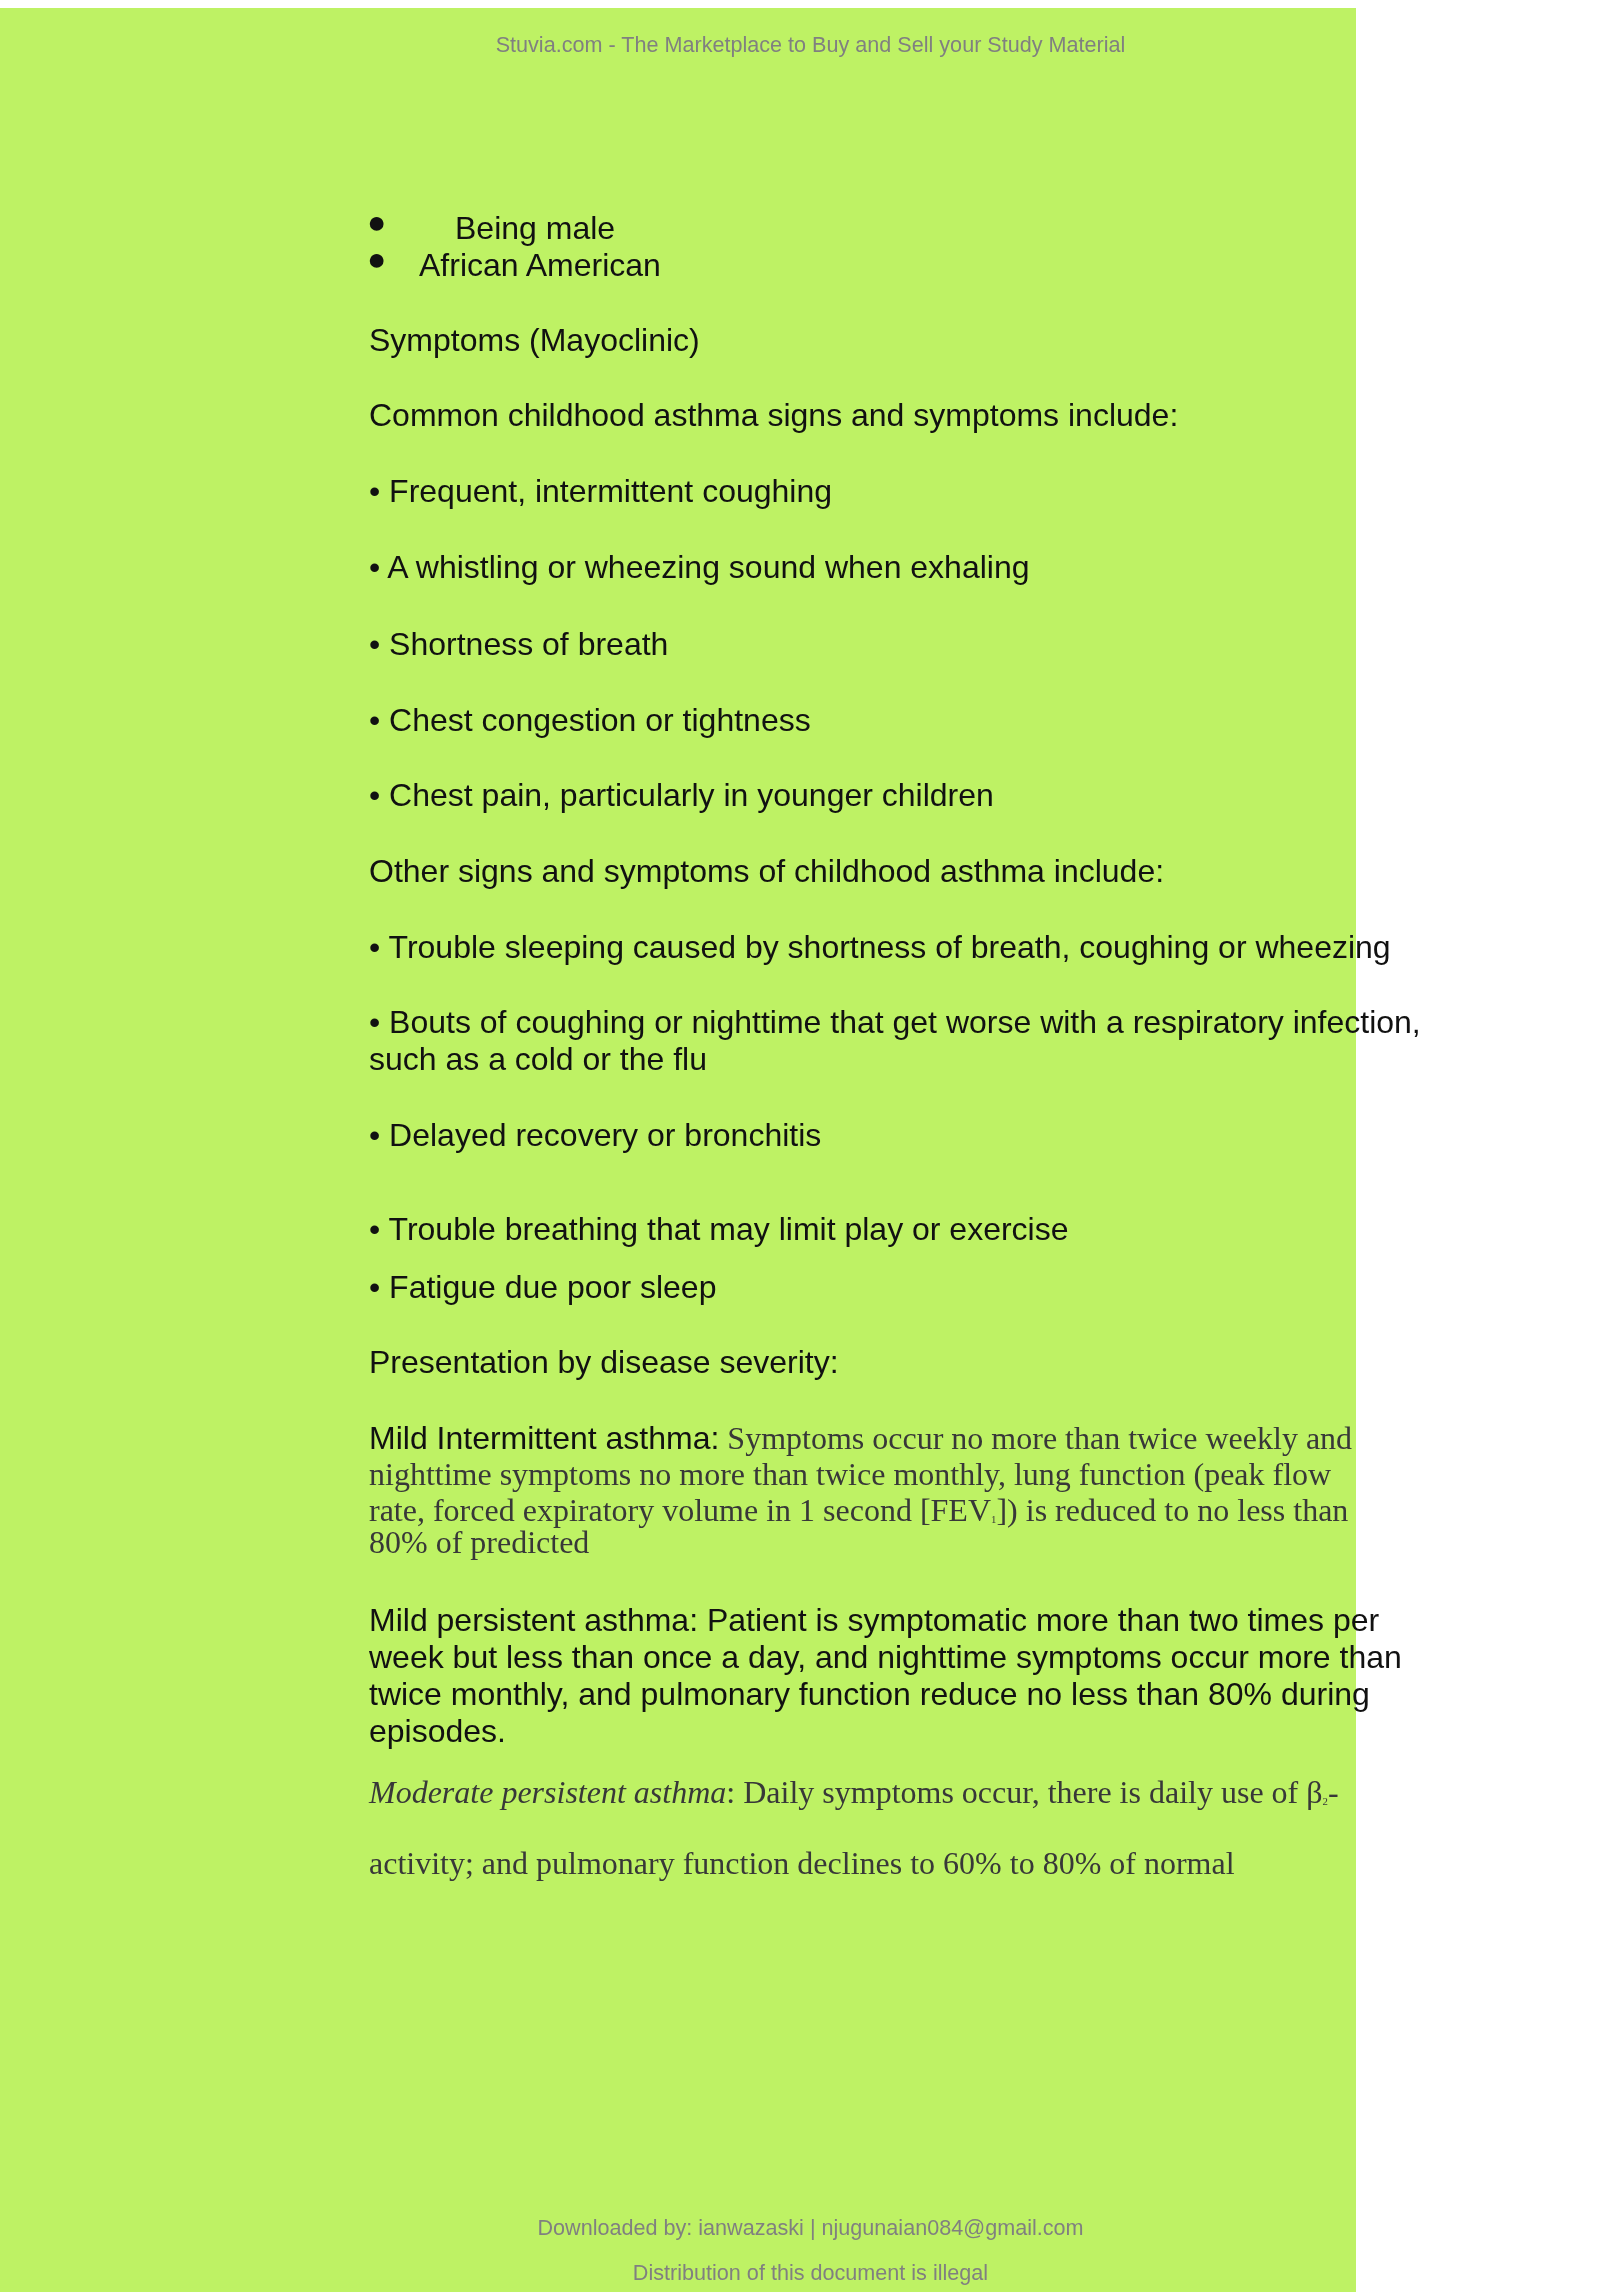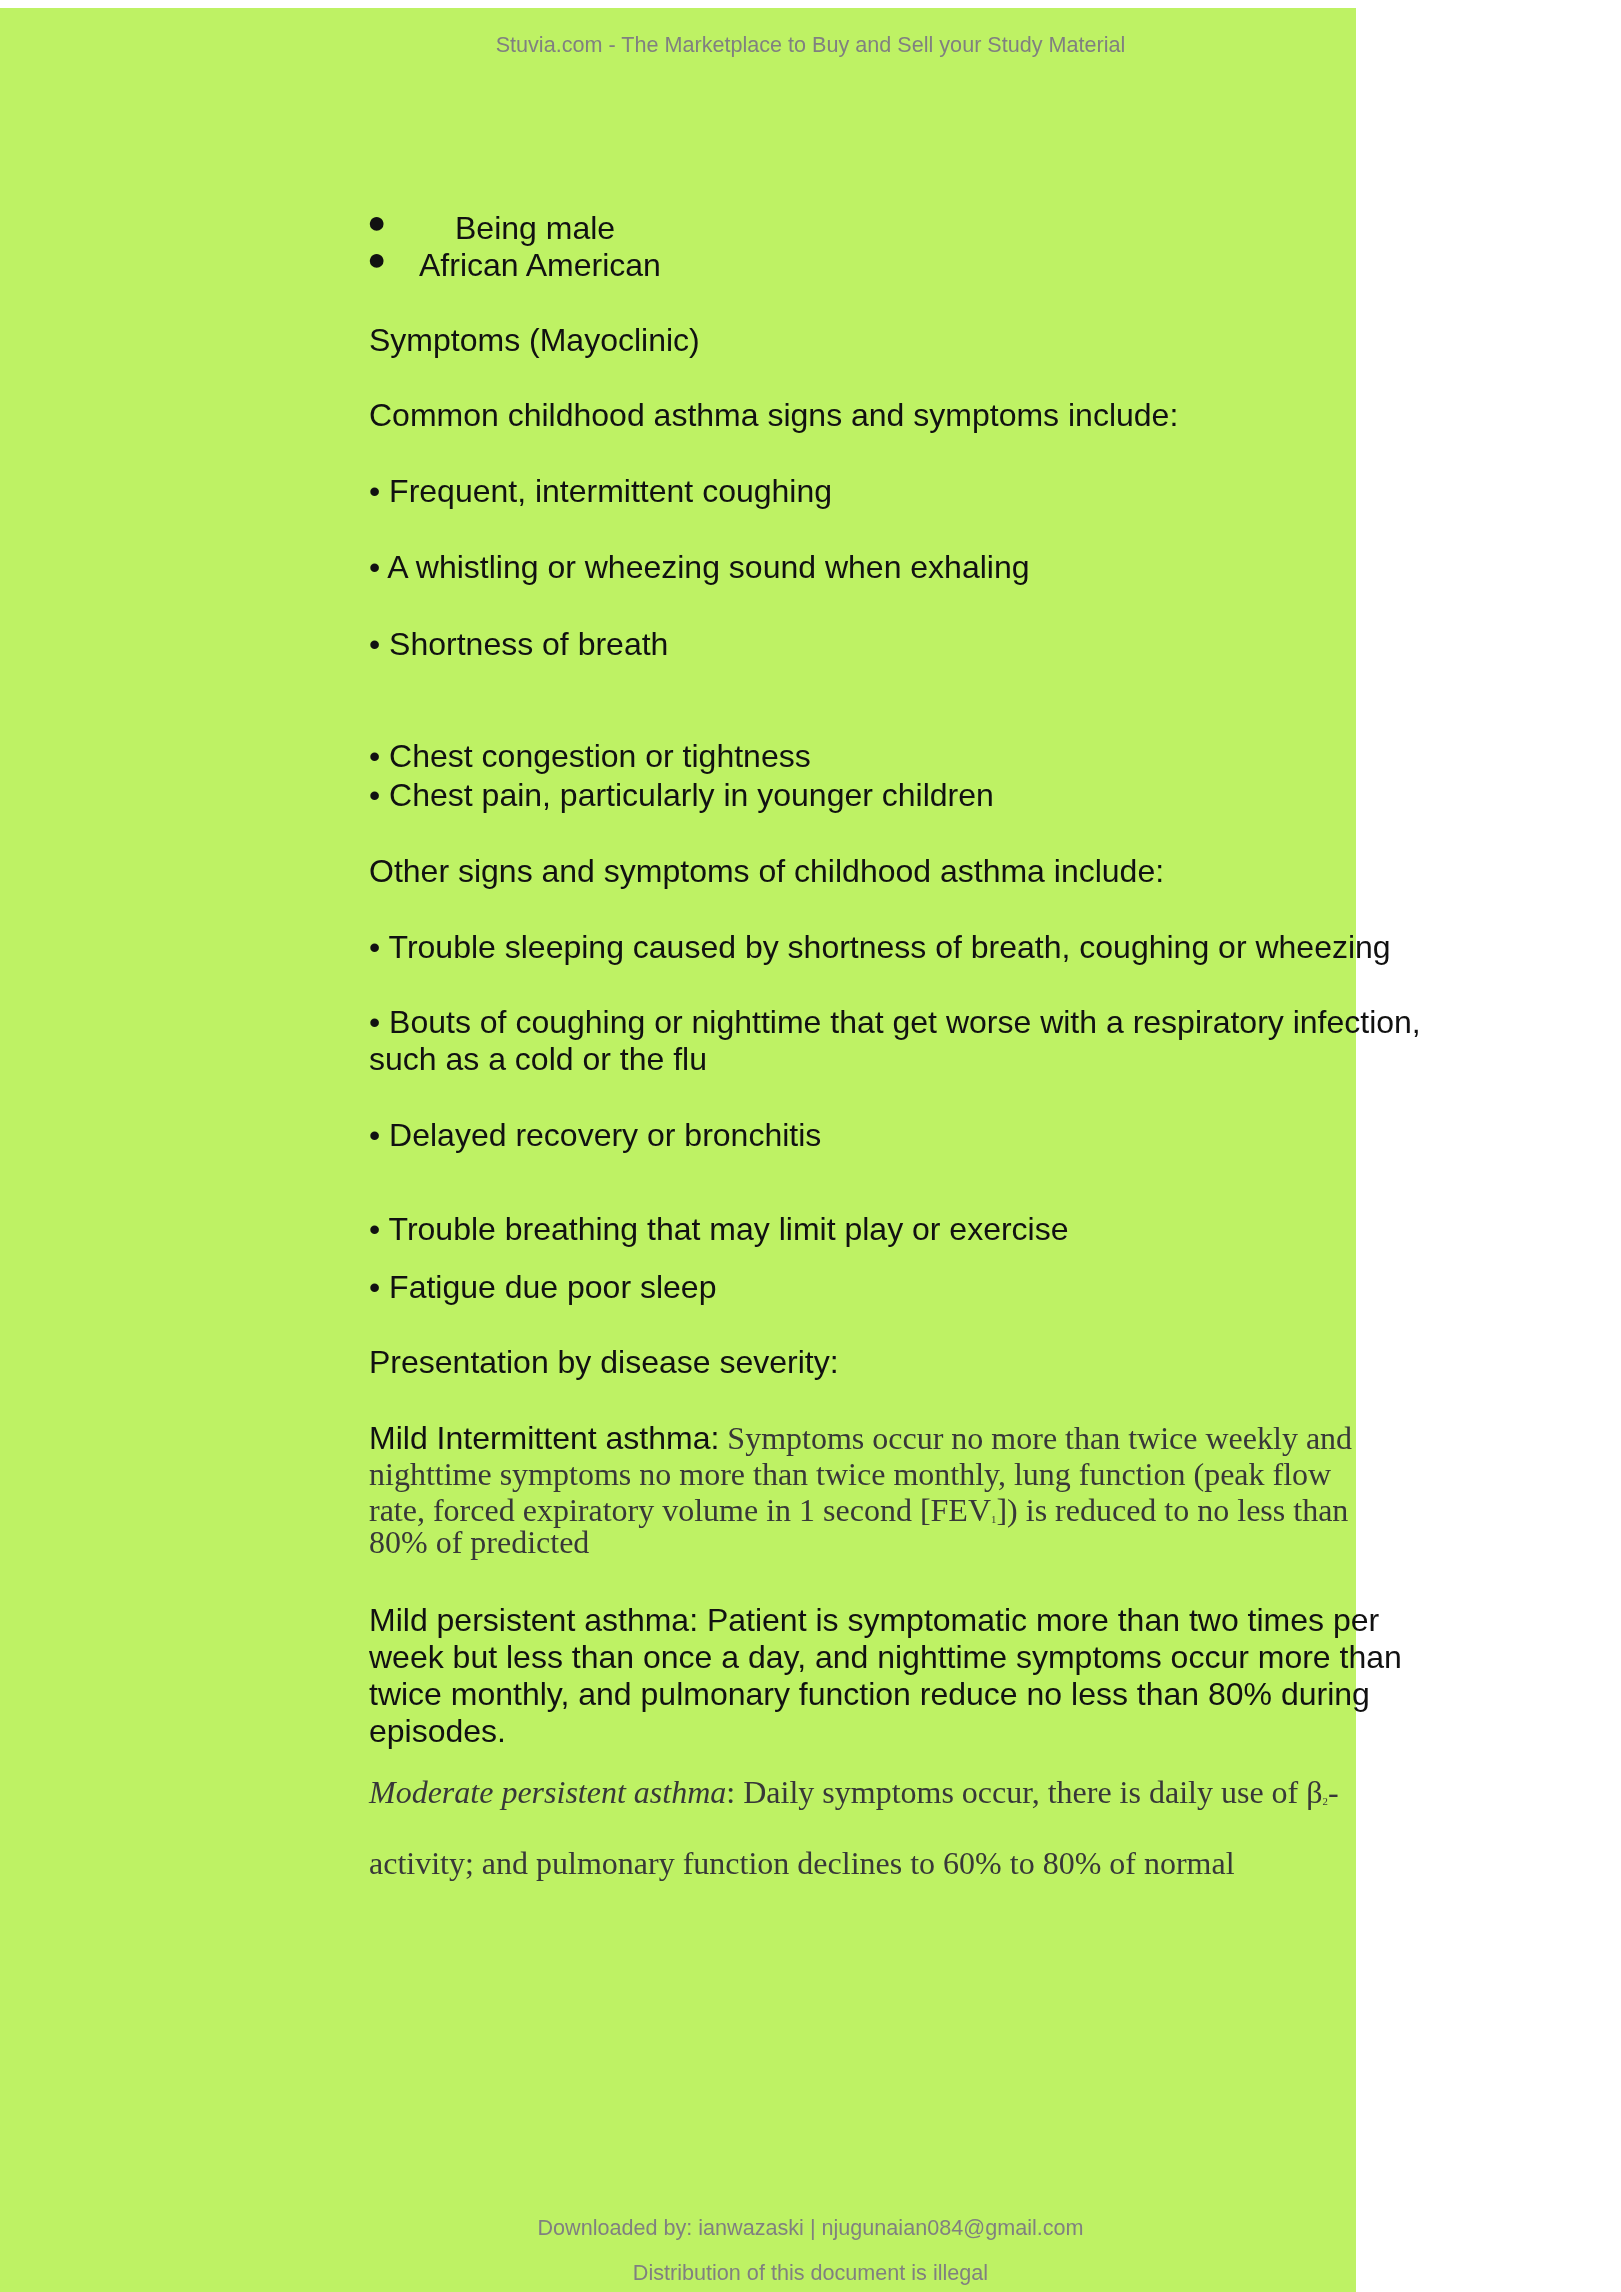--- a/index.html
+++ b/index.html
@@ -25,21 +25,21 @@
   <div class="line sans" style="left:419px; top:204px;margin-left:36px;">Being male</div>
   <div class="dot" style="left:367px; top:235px;">●</div>
   <div class="line sans" style="left:419px; top:241px;">African American</div>
 
   <div class="line sans" style="left:369px; top:316px;">Symptoms (Mayoclinic)</div>
   <div class="line sans" style="left:369px; top:391px;">Common childhood asthma signs and symptoms include:</div>
 
   <div class="line sans" style="left:369px; top:467px;">• Frequent, intermittent coughing</div>
   <div class="line sans" style="left:369px; top:543px;">• A whistling or wheezing sound when exhaling</div>
   <div class="line sans" style="left:369px; top:620px;">• Shortness of breath</div>
-  <div class="line sans" style="left:369px; top:696px;margin-top:36px;">• Chest congestion or tightness</div>
+  <div class="line sans" style="left:369px; top:696px;">• Chest congestion or tightness</div>
   <div class="line sans" style="left:369px; top:771px;">• Chest pain, particularly in younger children</div>
 
   <div class="line sans" style="left:369px; top:847px;">Other signs and symptoms of childhood asthma include:</div>
 
   <div class="line sans" style="left:369px; top:923px;">• Trouble sleeping caused by shortness of breath, coughing or wheezing</div>
   <div class="line sans" style="left:369px; top:998px;">• Bouts of coughing or nighttime that get worse with a respiratory infection,</div>
   <div class="line sans" style="left:369px; top:1035px;">such as a cold or the flu</div>
   <div class="line sans" style="left:369px; top:1111px;">• Delayed recovery or bronchitis</div>
   <div class="line sans" style="left:369px; top:1188px;margin-top:17px;">• Trouble breathing that may limit play or exercise</div>
   <div class="line sans" style="left:369px; top:1263px;">• Fatigue due poor sleep</div>

